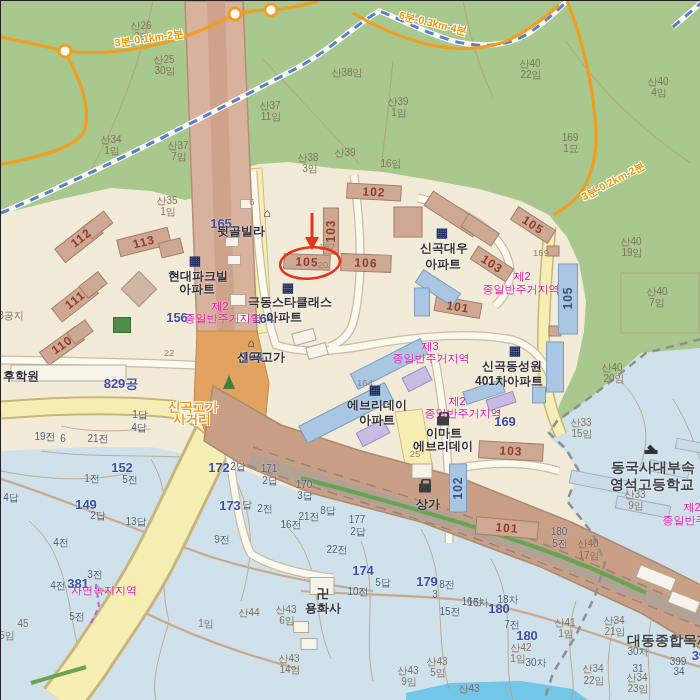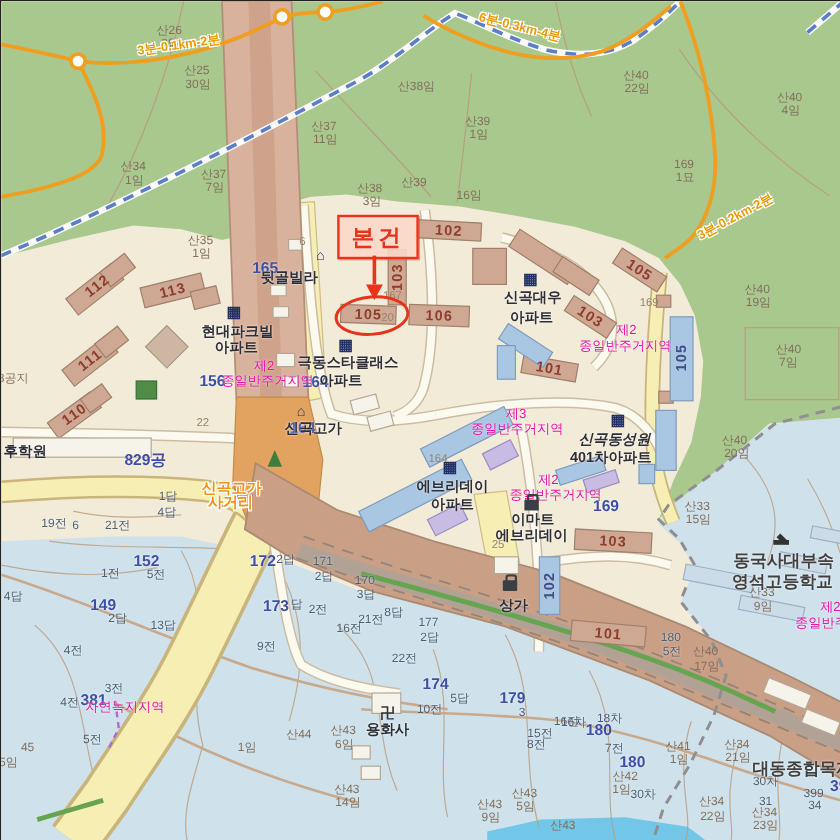--- a/index.html
+++ b/index.html
@@ -339,21 +339,21 @@
       <div class="lbl fld" style="left: 221px; top: 539px;">9전</div>
       <div class="lbl fld" style="left: 264px; top: 508px;">2전</div>
       <div class="lbl fld" style="left: 290px; top: 524px;">16전</div>
       <div class="lbl fld" style="left: 308px; top: 516px;">21전</div>
       <div class="lbl fld" style="left: 327px; top: 510px;">8답</div>
       <div class="lbl fld" style="left: 356px; top: 519px;">177</div>
       <div class="lbl fld" style="left: 357px; top: 531px;">2답</div>
       <div class="lbl fld" style="left: 336px; top: 549px;">22전</div>
       <div class="lbl fld" style="left: 382px; top: 582px;">5답</div>
       <div class="lbl fld" style="left: 357px; top: 591px;">10전</div>
-      <div class="lbl fld" style="left: 446px; top: 584px; margin-top: 36px;">8전</div>
+      <div class="lbl fld" style="left: 446px; top: 584px;">8전</div>
       <div class="lbl fld" style="left: 434px; top: 594px;">3</div>
       <div class="lbl fld" style="left: 471px; top: 601px;">16전</div>
       <div class="lbl fld" style="left: 449px; top: 611px;">15전</div>
       <div class="lbl fld" style="left: 268px; top: 468px;">171</div>
       <div class="lbl fld" style="left: 269px; top: 480px;">2답</div>
       <div class="lbl fld" style="left: 303px; top: 484px;">170</div>
       <div class="lbl fld" style="left: 304px; top: 495px;">3답</div>
       <div class="lbl fld" style="left: 44px; top: 436px;">19전</div>
       <div class="lbl fld" style="left: 62px; top: 438px;">6</div>
       <div class="lbl fld" style="left: 97px; top: 438px;">21전</div>
@@ -396,21 +396,21 @@
       <div class="lbl num" style="left: 698px; top: 654px;">39</div>
       <div class="lbl apt" style="left: 197px; top: 275px;">현대파크빌</div>
       <div class="lbl apt" style="left: 196px; top: 288px;">아파트</div>
       <div class="lbl apt" style="left: 240px; top: 230px;">뒷골빌라</div>
       <div class="lbl apt" style="left: 289px; top: 301px;">극동스타클래스</div>
       <div class="lbl apt" style="left: 283px; top: 316px;">아파트</div>
       <div class="lbl apt" style="left: 443px; top: 247px;">신곡대우</div>
       <div class="lbl apt" style="left: 442px; top: 263px;">아파트</div>
       <div class="lbl apt" style="left: 376px; top: 404px;">에브리데이</div>
       <div class="lbl apt" style="left: 376px; top: 419px;">아파트</div>
-      <div class="lbl apt" style="left: 511px; top: 365px; font-style: italic;">신곡동성원</div>
+      <div class="lbl apt" style="left: 511px; top: 365px;">신곡동성원</div>
       <div class="lbl apt" style="left: 508px; top: 380px;">401차아파트</div>
       <div class="lbl apt" style="left: 260px; top: 356px;">신곡고가</div>
       <div class="lbl apt" style="left: 443px; top: 432px;">이마트</div>
       <div class="lbl apt" style="left: 442px; top: 445px;">에브리데이</div>
       <div class="lbl apt" style="left: 427px; top: 503px;">상가</div>
       <div class="lbl apt" style="left: 322px; top: 607px;">용화사</div>
       <div class="lbl apt" style="left: 20px; top: 375px;">후학원</div>
       <div class="lbl big" style="left: 668px; top: 639px;">대동종합목재</div>
       <div class="lbl big" style="left: 652px; top: 466px;">동국사대부속</div>
       <div class="lbl big" style="left: 651px; top: 483px;">영석고등학교</div>
@@ -453,21 +453,18 @@
       <span class="icon apartment-icon" style="left: 374px; top: 388px;">▦</span>
       <span class="icon apartment-icon" style="left: 514px; top: 349px;">▦</span>
       <span class="icon house-icon" style="left: 266px; top: 212px;">⌂</span>
       <span class="icon house-icon" style="left: 250px; top: 342px;">⌂</span>
       <span class="icon bag-icon" style="left: 442px; top: 420px;"></span>
       <span class="icon bag-icon" style="left: 424px; top: 487px;"></span>
       <span class="icon school-icon" style="left: 650px; top: 451px;"></span>
       <span class="icon temple-icon" style="left: 322px; top: 593px;">卍</span>
     </div>
 
-  <div id="callout">
-    <span>본건</span>
-  </div>
   <svg id="overlay" width="700" height="700" viewBox="0 0 700 700">
     <line x1="311" y1="212" x2="311" y2="236" style="stroke:var(--accent_red)" stroke-width="3"></line>
     <polygon points="304,236 318,236 311,249" style="fill:var(--accent_red)"></polygon>
     <ellipse cx="309" cy="262" rx="30" ry="15.5" fill="none" style="stroke:var(--accent_red)" stroke-width="2.5" transform="rotate(-5 309 262)"></ellipse>
   </svg>
 </div>
 
 </body></html>

